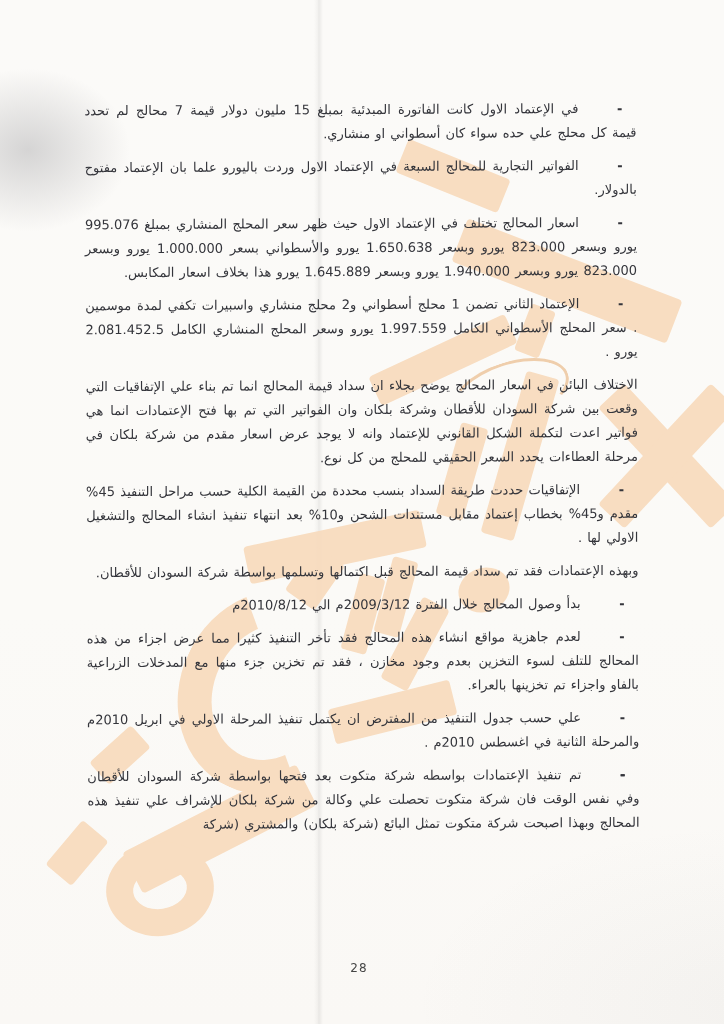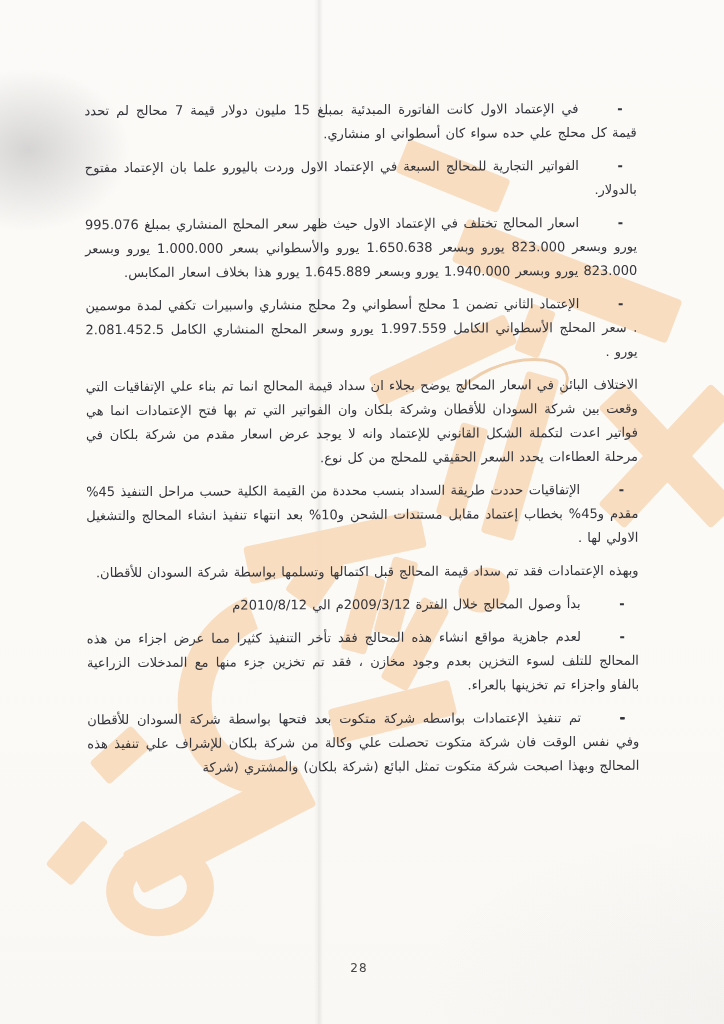--- a/index.html
+++ b/index.html
@@ -126,20 +126,21 @@
       <span>بدأ وصول المحالج خلال الفترة 2009/3/12م الي 2010/8/12م</span>
     </div>
 
     <div class="para bullet">
       <span class="dash">-</span>
       <span>لعدم جاهزية مواقع انشاء هذه المحالج فقد تأخر التنفيذ كثيرا مما عرض اجزاء من هذه المحالج للتلف لسوء التخزين بعدم وجود مخازن ، فقد تم تخزين جزء منها مع المدخلات الزراعية بالفاو واجزاء تم تخزينها بالعراء.</span>
     </div>
 
     <div class="para bullet">
       <span class="dash">-</span>
+      <span>علي حسب جدول التنفيذ من المفترض ان يكتمل تنفيذ المرحلة الاولي في ابريل 2010م والمرحلة الثانية في اغسطس 2010م .</span>
     </div>
 
     <div class="para bullet">
       <span class="dash">-</span>
     </div>
 
     <div class="para bullet">
       <span class="dash">-</span>
       <span>تم تنفيذ الإعتمادات بواسطه شركة متكوت بعد فتحها بواسطة شركة السودان للأقطان وفي نفس الوقت فان شركة متكوت تحصلت علي وكالة من شركة بلكان للإشراف علي تنفيذ هذه المحالج وبهذا اصبحت شركة متكوت تمثل البائع (شركة بلكان) والمشتري (شركة</span>
     </div>

